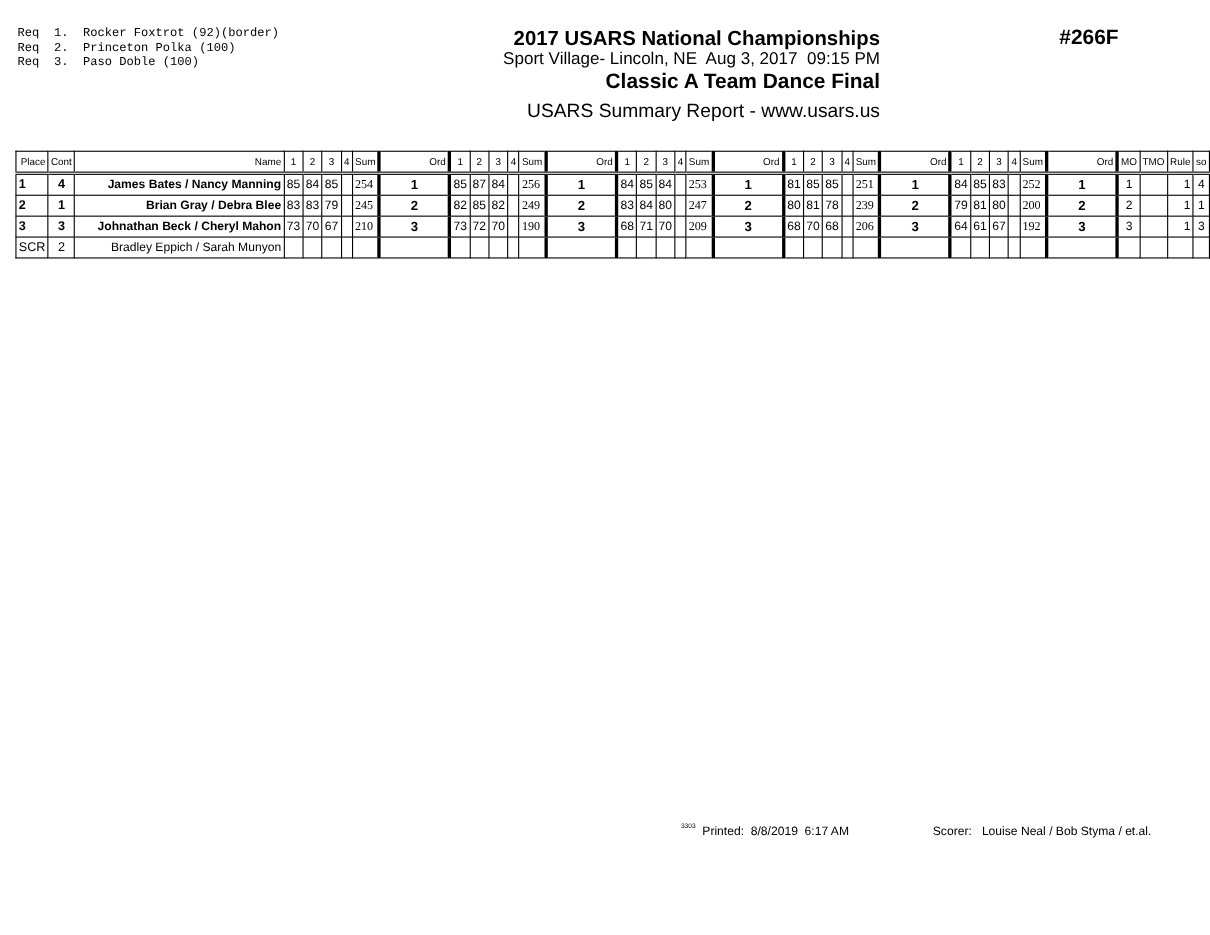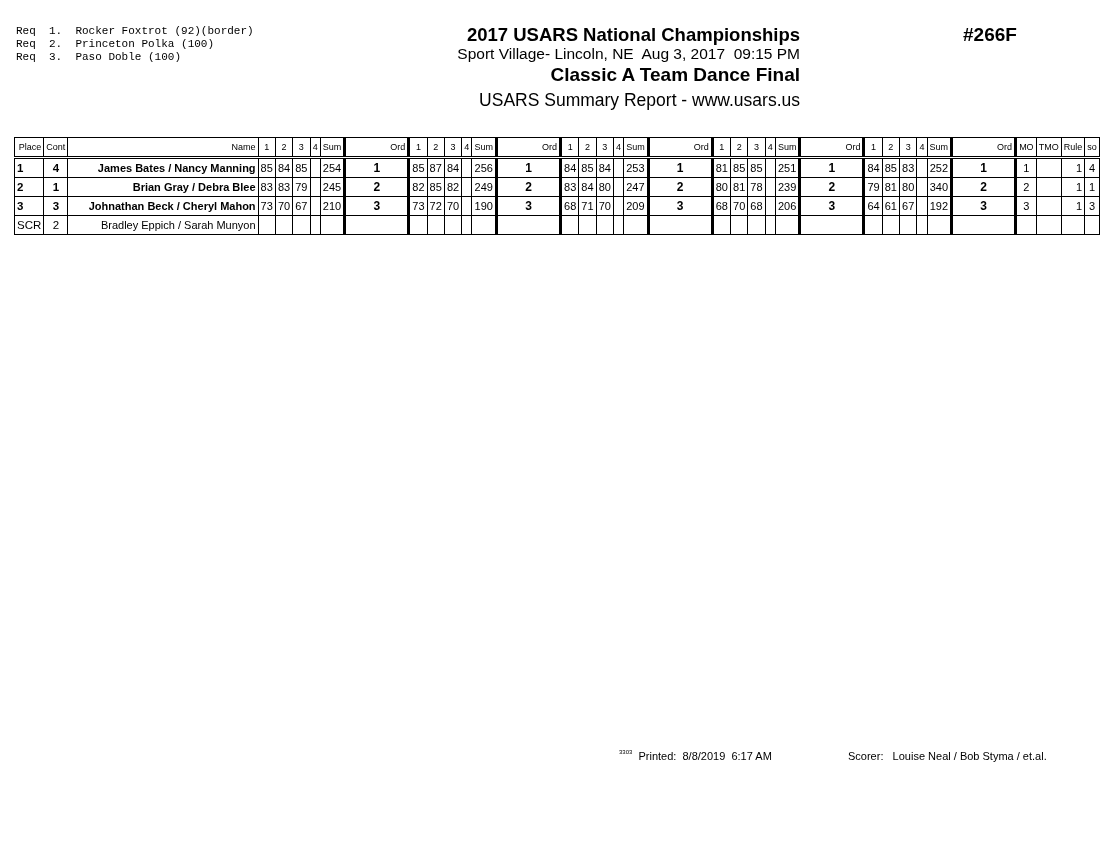--- a/index.html
+++ b/index.html
@@ -16,21 +16,21 @@
 
   table.grid { position: absolute; left: 14px; top: 137px; border-collapse: collapse; table-layout: fixed; font-size: 11px; }
   table.grid td { border: 1px solid #000; padding: 0 2px; height: 18px; line-height: 18px; overflow: hidden; white-space: nowrap; }
   table.grid tr.judges td { height: 18px; font-size: 11px; padding-left: 4px; }
   table.grid tr.judges td.blank { border: none; border-bottom: 1px solid #000; }
   table.grid tr.colhdr td { font-size: 9px; text-align: center; border-bottom: 3px double #000; }
   table.grid tr.colhdr td.left { text-align: right; }
   table.grid td.ord { border-left: 3px solid #000; border-right: 3px solid #000; font-weight: bold; text-align: center; font-size: 12px; }
   table.grid tr.colhdr td.ord { font-weight: normal; font-size: 9px; padding-left: 44px; }
   table.grid td.num { text-align: left; }
-  table.grid td.sum { text-align: center; }
+  table.grid td.sum { text-align: left; font-family: Liberation Serif, serif; }
   table.grid td.c { text-align: center; }
   table.grid td.r { text-align: right; }
   table.grid tr.bold td.pl, table.grid tr.bold td.ct, table.grid tr.bold td.nm { font-weight: bold; }
   table.grid td.pl { text-align: left; font-size: 11.5px; }
   table.grid td.ct { text-align: center; font-size: 11.5px; }
   table.grid td.nm { text-align: right; padding-left: 20px; }
   .foot { position: absolute; top: 750px; font-size: 11px; white-space: pre; }
   .foot .tiny { font-size: 6px; vertical-align: top; position: relative; top: -1px; }
 </style>
 </head>
@@ -192,21 +192,21 @@
         <td class="num">80</td>
         <td class="num">81</td>
         <td class="num">78</td>
         <td class="num"></td>
         <td class="sum">239</td>
         <td class="ord">2</td>
         <td class="num">79</td>
         <td class="num">81</td>
         <td class="num">80</td>
         <td class="num"></td>
-        <td class="sum">340</td>
+        <td class="sum">200</td>
         <td class="ord">2</td>
         <td class="c">2</td>
         <td class="c"></td>
         <td class="r">1</td>
         <td class="c">1</td>
       </tr>
       <tr class="bold">
         <td class="pl">3</td>
         <td class="ct">3</td>
         <td class="nm">Johnathan Beck / Cheryl Mahon</td>

